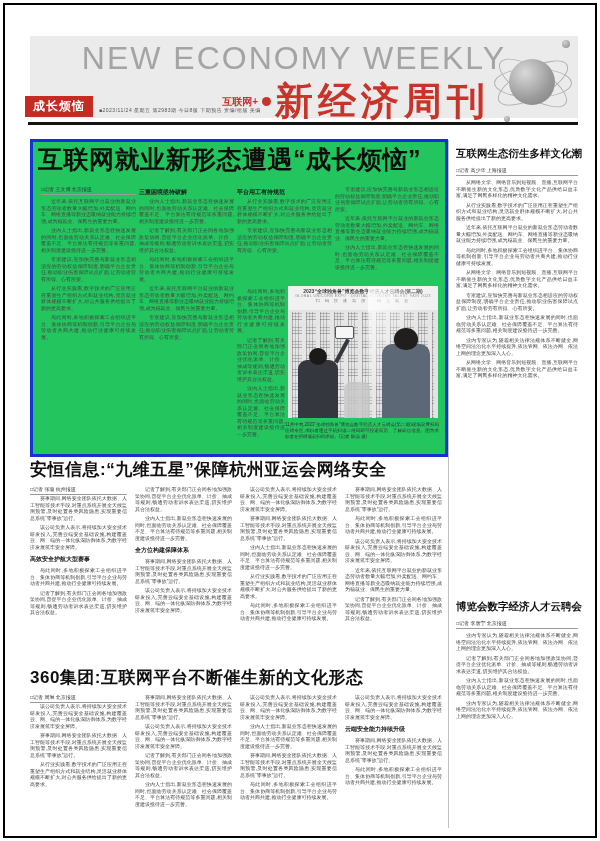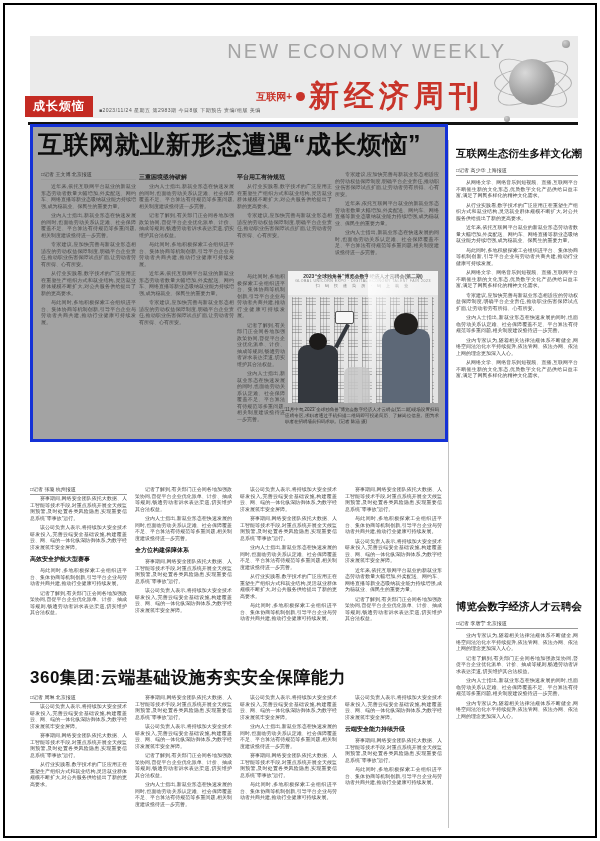--- a/index.html
+++ b/index.html
@@ -2,47 +2,47 @@
 <html><head>
 <meta charset="utf-8">
 <style>
   html,body{margin:0;padding:0;background:#fff;}
   .page{position:relative;width:600px;height:841px;background:#fff;overflow:hidden;
         font-family:"Liberation Sans",sans-serif;}
   .frame{position:absolute;left:3px;top:3px;right:3px;bottom:3px;border:2px solid #000;}
 
   
   .band{position:absolute;left:30px;top:36px;width:548px;height:82px;background:#ebebeb;}
-  .ew-title{position:absolute;right:72px;top:4px;font-size:20px;color:#a4a4a4;
+  .ew-title{position:absolute;right:72px;top:4px;font-size:32px;color:#a4a4a4;
             letter-spacing:2px;font-weight:400;white-space:nowrap;}
-  .cn-row{position:absolute;right:94px;top:40px;display:flex;align-items:center;gap:4px;}
+  .cn-row{position:absolute;right:88px;top:40px;display:flex;align-items:center;gap:4px;}
   .net-tag{font-size:10px;font-weight:700;color:#c8342a;}
   .red-dot{width:9px;height:9px;border-radius:50%;background:#c8342a;}
-  .cn-title{font-size:30px;font-weight:800;color:#c8342a;letter-spacing:5px;white-space:nowrap;}
+  .cn-title{font-size:38px;font-weight:800;color:#c8342a;letter-spacing:5px;white-space:nowrap;}
   .globe{position:absolute;right:6px;top:6px;width:80px;height:80px;}
   .sphere{position:absolute;left:17px;top:17px;width:46px;height:46px;border-radius:50%;
           background:radial-gradient(circle at 35% 30%,#d9d9d9,#9a9a9a 60%,#7d7d7d);}
   .ring{position:absolute;left:2px;top:26px;width:76px;height:28px;border:1px solid #b0b0b0;
         border-radius:50%;}
   .ring.r2{transform:rotate(-28deg);}
   .ring.r3{transform:rotate(32deg);}
   .sat{position:absolute;width:8px;height:8px;border-radius:50%;
        background:radial-gradient(circle at 35% 30%,#cfcfcf,#8a8a8a);}
   .sat.s1{right:2px;top:-2px;}
   .sat.s2{left:12px;bottom:0px;width:6px;height:6px;}
 
   .masthead{position:absolute;left:25px;top:96px;width:68px;height:21px;background:#c42b23;
             color:#fff;font-family:"Liberation Serif",serif;font-weight:700;font-size:12px;
             line-height:21px;text-align:center;letter-spacing:1px;}
   .dateline{position:absolute;left:99px;top:107px;font-size:5px;color:#555;letter-spacing:0.5px;}
   .top-rule{position:absolute;left:28px;top:122px;width:550px;height:3px;background:#141414;}
 
   
-  .bluebox{position:absolute;left:30px;top:124px;width:412px;height:312px;
-           border:3px solid #1431d6;background:#a3a3a3;}
+  .bluebox{position:absolute;left:30px;top:139px;width:412px;height:312px;
+           border:3px solid #1431d6;background:#22c55e;}
   .h-main{position:absolute;left:5px;top:1px;font-size:25px;font-weight:800;color:#0d0d0d;
           letter-spacing:0.5px;white-space:nowrap;font-family:"Liberation Sans",sans-serif;}
   .byline{font-size:5px;color:#333;}
   .byline.under{border-bottom:1px solid #9a9a9a;padding-bottom:2px;}
   .abs{position:absolute;}
   .fill{overflow:hidden;}
   .para{margin:0 0 3px 0;font-size:5px;line-height:6.5px;color:#454545;text-align:justify;
         text-indent:2em;}
   .subhead{font-size:6px;font-weight:700;color:#1a1a1a;margin:2px 0 3px 0;}
 
@@ -168,20 +168,21 @@
         <div class="arm"></div>
         <div class="phone"></div>
       </div>
       <div class="person p-right">
         <div class="head"></div>
       </div>
     </div>
     <div class="caption">11月中旬,2023“全球独角兽”博览会数字经济人才云聘会(第二期)现场设置扫码应聘专区,求职者通过手机扫描二维码即可投递简历、了解岗位信息。图为求职者在招聘墙前扫码求职。(记者 陈涵 摄)</div>
   </div>
 
+  <div class="h2" style="top:458px;">安恒信息:“九维五星”保障杭州亚运会网络安全</div>
   <div class="cols" style="top:486px;height:176px;">
     <div class="col">
       <div class="byline under">□记者 张璇 杭州报道</div>
       <div class="fill">
           <p class="para">赛事期间,网络安全团队依托大数据、人工智能等技术手段,对重点系统开展全天候监测预警,及时处置各类风险隐患,实现重要信息系统“零事故”运行。</p>
           <p class="para">该公司负责人表示,将持续加大安全技术研发投入,完善云端安全基础设施,构建覆盖云、网、端的一体化纵深防御体系,为数字经济发展筑牢安全屏障。</p>
         </div>
       <div class="subhead">高效安全护航大型赛事</div>
       <div class="fill">
           <p class="para">与此同时,多地积极探索工会组织进平台、集体协商等机制创新,引导平台企业与劳动者共商共建,推动行业健康可持续发展。</p>
@@ -208,21 +209,21 @@
       </div>
     <div class="col fill">
         <p class="para">赛事期间,网络安全团队依托大数据、人工智能等技术手段,对重点系统开展全天候监测预警,及时处置各类风险隐患,实现重要信息系统“零事故”运行。</p>
         <p class="para">与此同时,多地积极探索工会组织进平台、集体协商等机制创新,引导平台企业与劳动者共商共建,推动行业健康可持续发展。</p>
         <p class="para">该公司负责人表示,将持续加大安全技术研发投入,完善云端安全基础设施,构建覆盖云、网、端的一体化纵深防御体系,为数字经济发展筑牢安全屏障。</p>
         <p class="para">近年来,依托互联网平台就业的新就业形态劳动者数量大幅增加,外卖配送、网约车、网络直播等新业态吸纳就业能力持续增强,成为稳就业、保民生的重要力量。</p>
         <p class="para">记者了解到,有关部门正会同各地加强政策协同,督促平台企业优化派单、计价、抽成等规则,畅通劳动者诉求表达渠道,切实维护其合法权益。</p>
       </div>
   </div>
 
-  <div class="h2" style="top:666px;">360集团:云端基础设施夯实安全保障能力</div>
+  <div class="h2" style="top:666px;">360集团:互联网平台不断催生新的文化形态</div>
   <div class="cols" style="top:694px;height:136px;">
     <div class="col">
       <div class="byline under">□记者 周琳 北京报道</div>
       <div class="fill">
           <p class="para">该公司负责人表示,将持续加大安全技术研发投入,完善云端安全基础设施,构建覆盖云、网、端的一体化纵深防御体系,为数字经济发展筑牢安全屏障。</p>
           <p class="para">赛事期间,网络安全团队依托大数据、人工智能等技术手段,对重点系统开展全天候监测预警,及时处置各类风险隐患,实现重要信息系统“零事故”运行。</p>
           <p class="para">从行业实践看,数字技术的广泛应用正在重塑生产组织方式和就业结构,灵活就业群体规模不断扩大,对公共服务供给提出了新的更高要求。</p>
         </div>
     </div>
     <div class="col fill">

